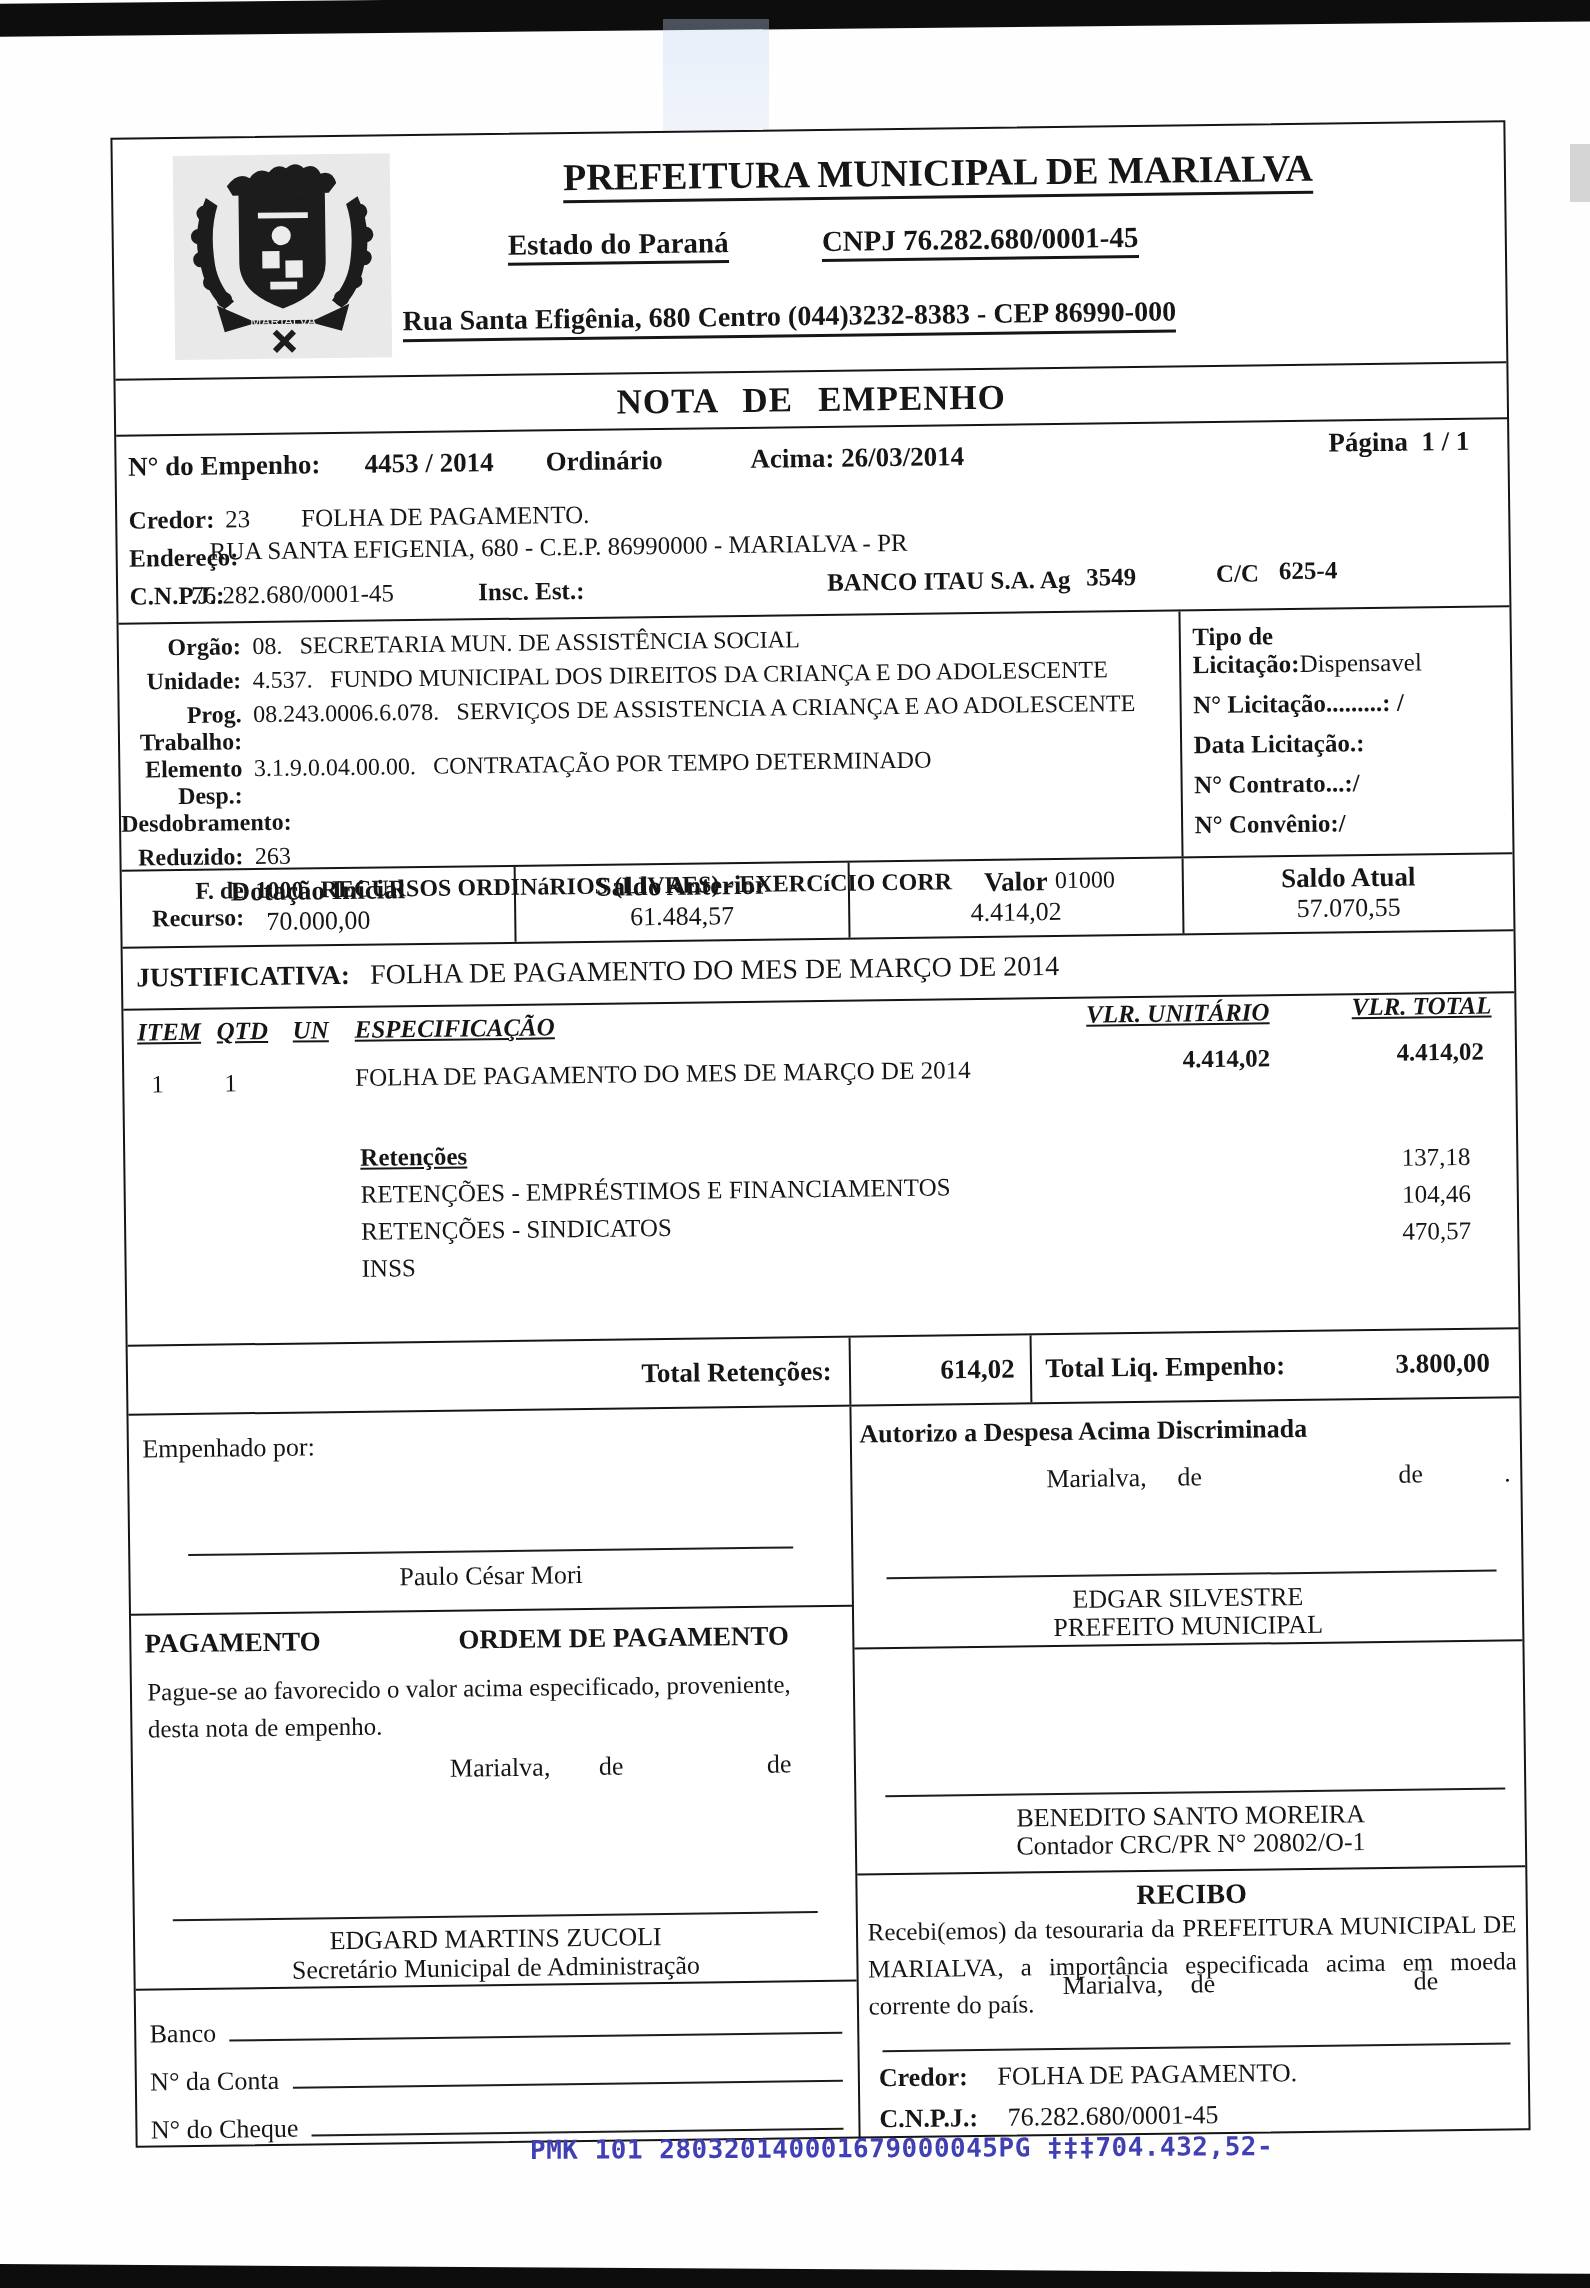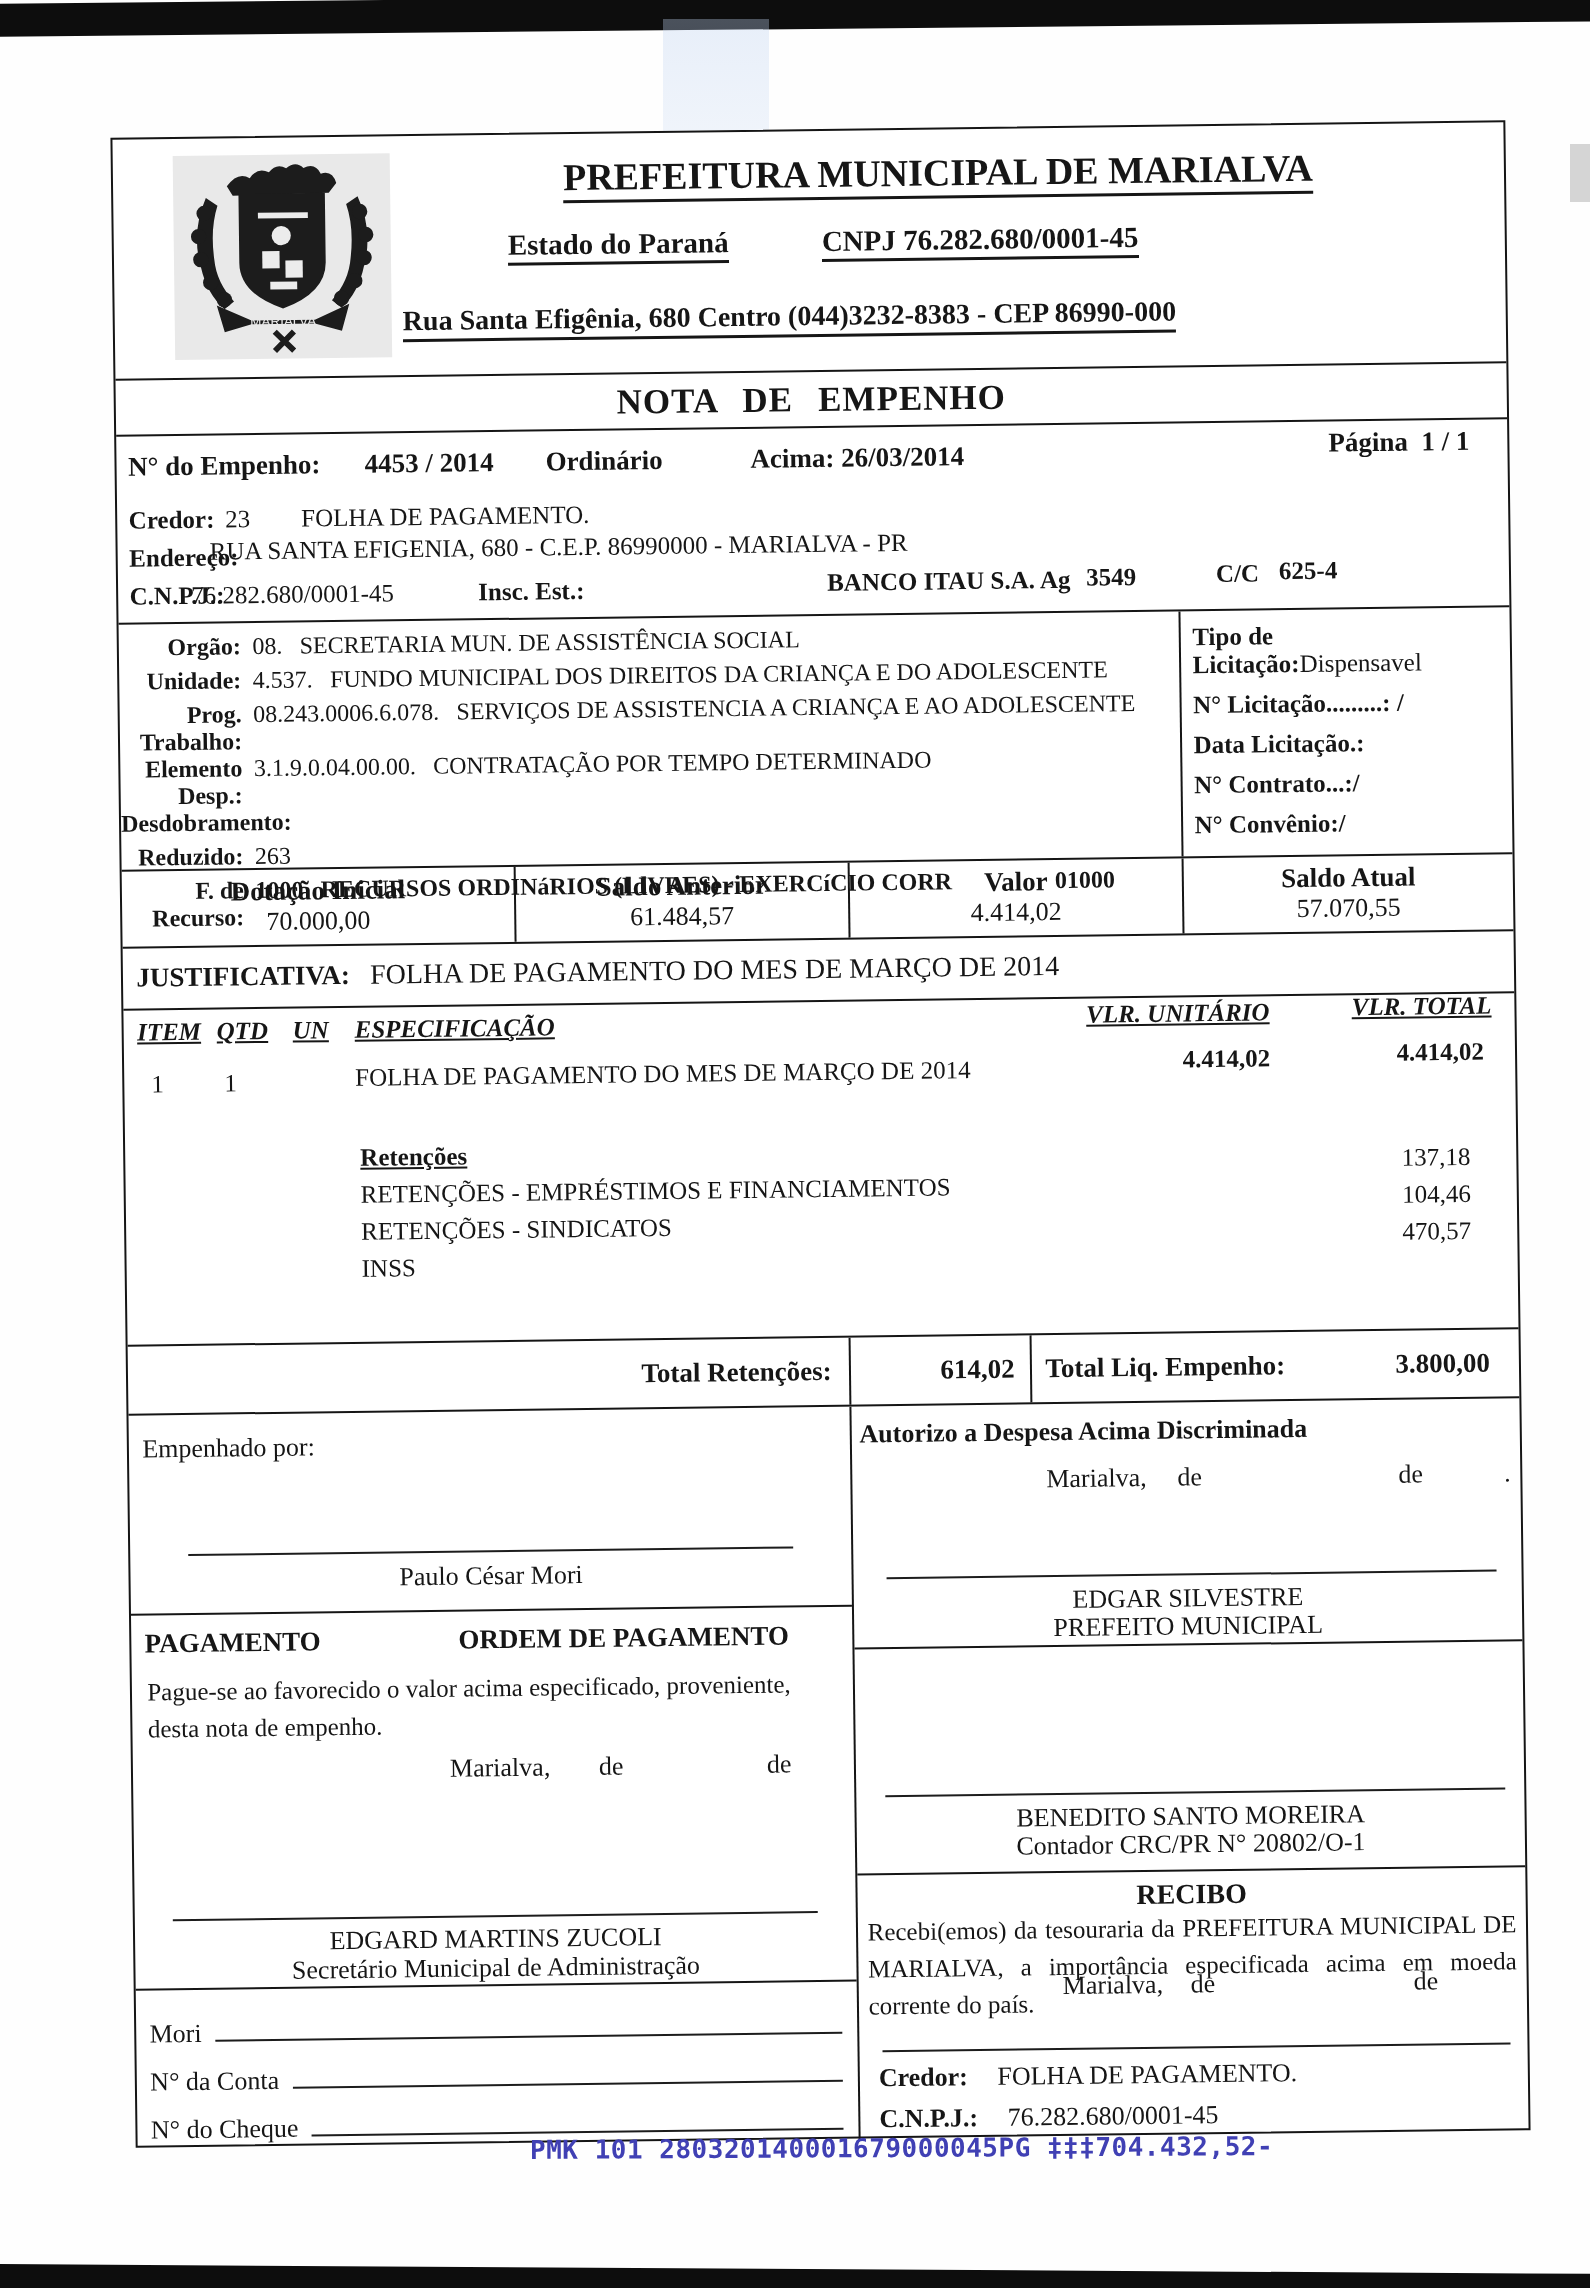--- a/index.html
+++ b/index.html
@@ -35,21 +35,21 @@
   .sec-empenho{height:60px;font-size:27px;font-weight:bold;}
   
   .sec-credor{height:128px;font-size:25px;}
   
   .sec-orgao{height:247px;display:flex;}
   .orgao-left{flex:1 1 auto;padding-top:9.6px;}
   .orow{position:relative;display:flex;align-items:baseline;min-height:34px;font-size:24px;}
   .olabel{width:122px;text-align:right;font-weight:bold;flex:0 0 auto;}
   .ocode{margin-left:11.5px;flex:0 0 auto;}
   .odesc{margin-left:17.3px;}
-  .ofonte{position:absolute;right:67px;top:0;font-weight:bold;text-align:right;}
+  .ofonte{position:absolute;right:67px;top:0;font-weight:normal;text-align:right;}
   .lic-col{flex:0 0 331px;border-left:2.9px solid #151515;box-sizing:border-box;
            display:flex;flex-direction:column;justify-content:space-between;
            padding:11.5px 7.7px 17.3px 11.5px;font-size:25px;font-weight:bold;}
   .lic-val{font-weight:normal;}
   
   .sec-dotacao{height:77px;display:flex;text-align:center;}
   .dcell{box-sizing:border-box;padding-top:5.8px;}
   .dcell+.dcell{border-left:2.9px solid #151515;}
   .dc0{width:392px;} .dc1{width:334px;} .dc2{width:334px;} .dc3{flex:1;}
   .dhead{font-size:27px;font-weight:bold;}
@@ -303,21 +303,21 @@
             <span class="abs city" style="left:466px;top:142px;">de</span>
             <span class="abs city" style="left:634px;top:142px;">de</span>
           </div>
           <div class="sigline" style="left:38px;right:38px;top:304px;"></div>
           <div class="cname" style="top:313px;">EDGARD MARTINS ZUCOLI</div>
           <div class="cname" style="top:342px;">Secretário Municipal de Administração</div>
         </div>
 
         <div class="s-banco">
           <div class="bl-row" style="top:21px;">
-            <span>Mori</span>
+            <span>Banco</span>
             <span class="bl-line"></span>
           </div>
           <div class="bl-row" style="top:69px;">
             <span>N° da Conta</span>
             <span class="bl-line"></span>
           </div>
           <div class="bl-row" style="top:117px;">
             <span>N° do Cheque</span>
             <span class="bl-line"></span>
           </div>

